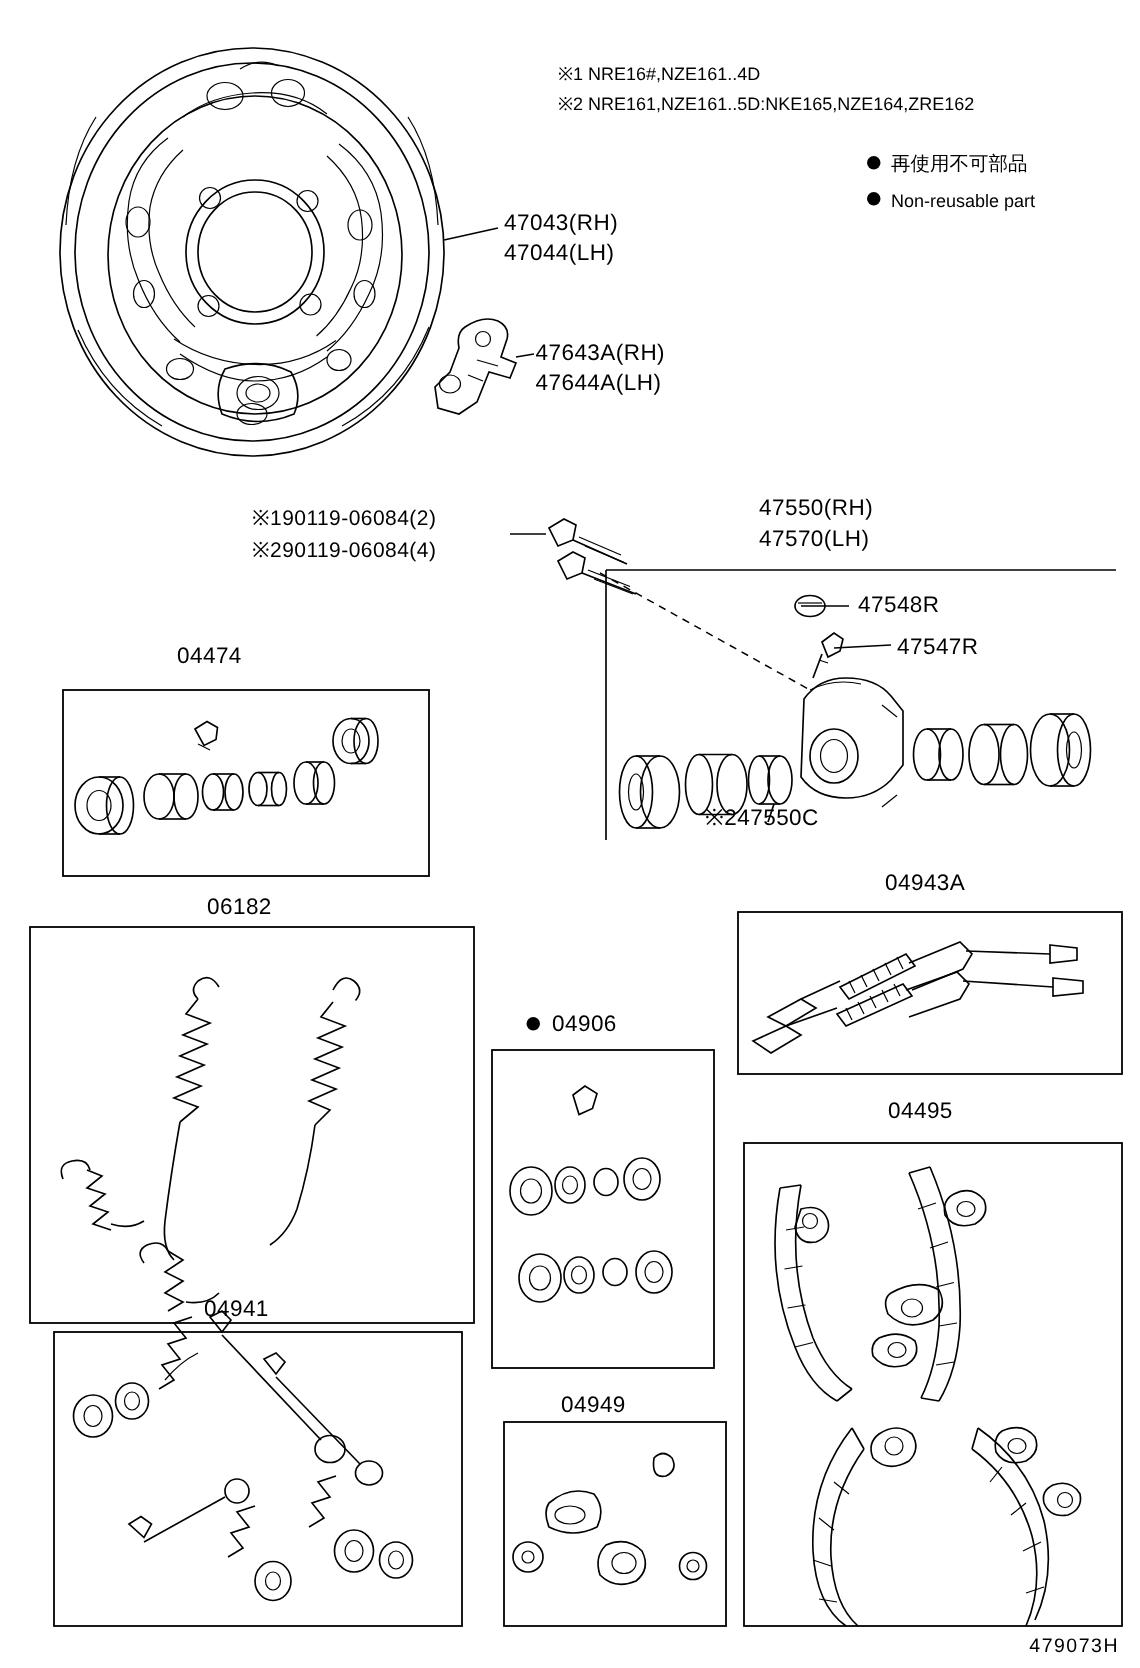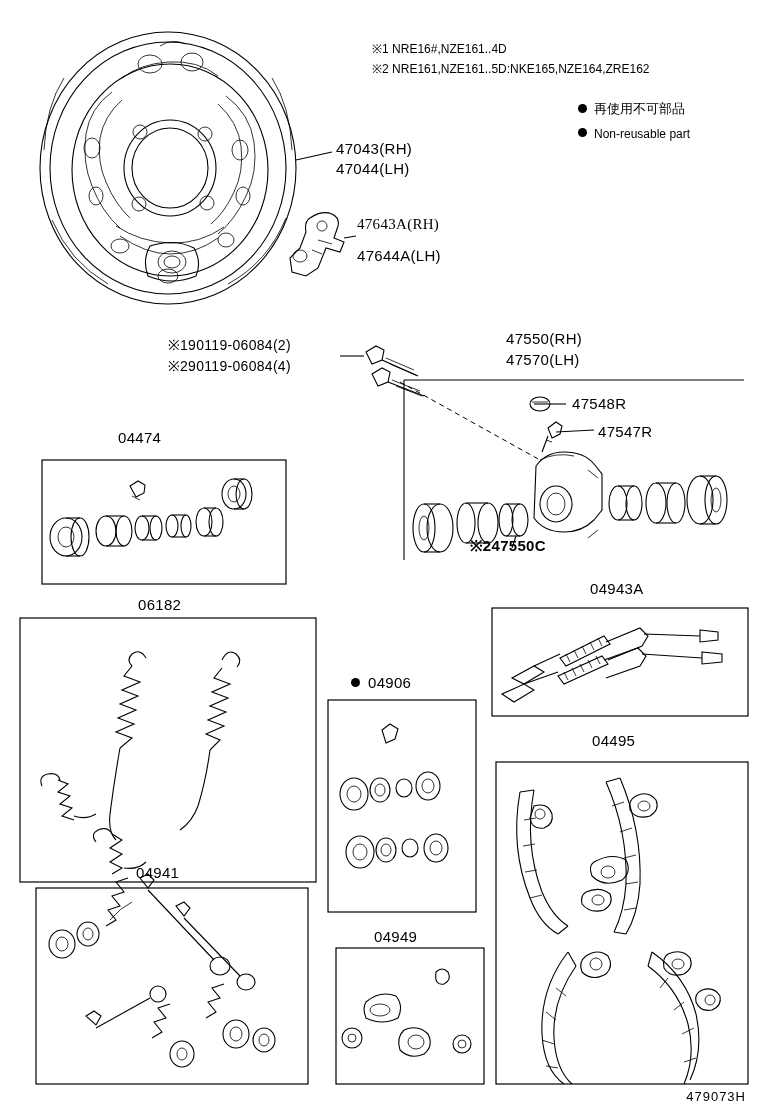--- a/index.html
+++ b/index.html
@@ -381,31 +381,31 @@
 <div class="notebox" style="left:372px; top:61px;">※2 NRE161,NZE161..5D:NKE165,NZE164,ZRE162</div>
 
 <div class="bullet-dot" style="left:578px; top:104px;"></div>
 <div class="notebox jp" style="left:594px; top:101px;">再使用不可部品</div>
 <div class="bullet-dot" style="left:578px; top:128px;"></div>
 <div class="notebox" style="left:594px; top:126px;">Non-reusable part</div>
 
 <div class="lbl" style="left:336px; top:140px;">47043(RH)</div>
 <div class="lbl" style="left:336px; top:160px;">47044(LH)</div>
 
-<div class="lbl" style="left:357px; top:216px;font-family:Liberation Serif, serif;">47643A(RH)</div>
+<div class="lbl" style="left:357px; top:227px;">47643A(RH)</div>
 <div class="lbl" style="left:357px; top:247px;">47644A(LH)</div>
 
 <div class="lbl small" style="left:168px; top:337px;">※190119-06084(2)</div>
 <div class="lbl small" style="left:168px; top:358px;">※290119-06084(4)</div>
 
 <div class="lbl" style="left:506px; top:330px;">47550(RH)</div>
 <div class="lbl" style="left:506px; top:351px;">47570(LH)</div>
 <div class="lbl" style="left:572px; top:395px;">47548R</div>
 <div class="lbl" style="left:598px; top:423px;">47547R</div>
-<div class="lbl" style="left:470px; top:537px;font-weight:bold;">※247550C</div>
+<div class="lbl" style="left:470px; top:537px;">※247550C</div>
 
 <div class="lbl" style="left:118px; top:429px;text-align:right;">04474</div>
 <div class="lbl" style="left:138px; top:596px;">06182</div>
 <div class="lbl" style="left:136px; top:864px;text-align:right;">04941</div>
 <div class="lbl" style="left:368px; top:674px;">04906</div>
 <div class="bullet-dot" style="left:351px; top:678px;"></div>
 <div class="lbl" style="left:374px; top:928px;">04949</div>
 <div class="lbl" style="left:590px; top:580px;">04943A</div>
 <div class="lbl" style="left:592px; top:732px;">04495</div>
 

